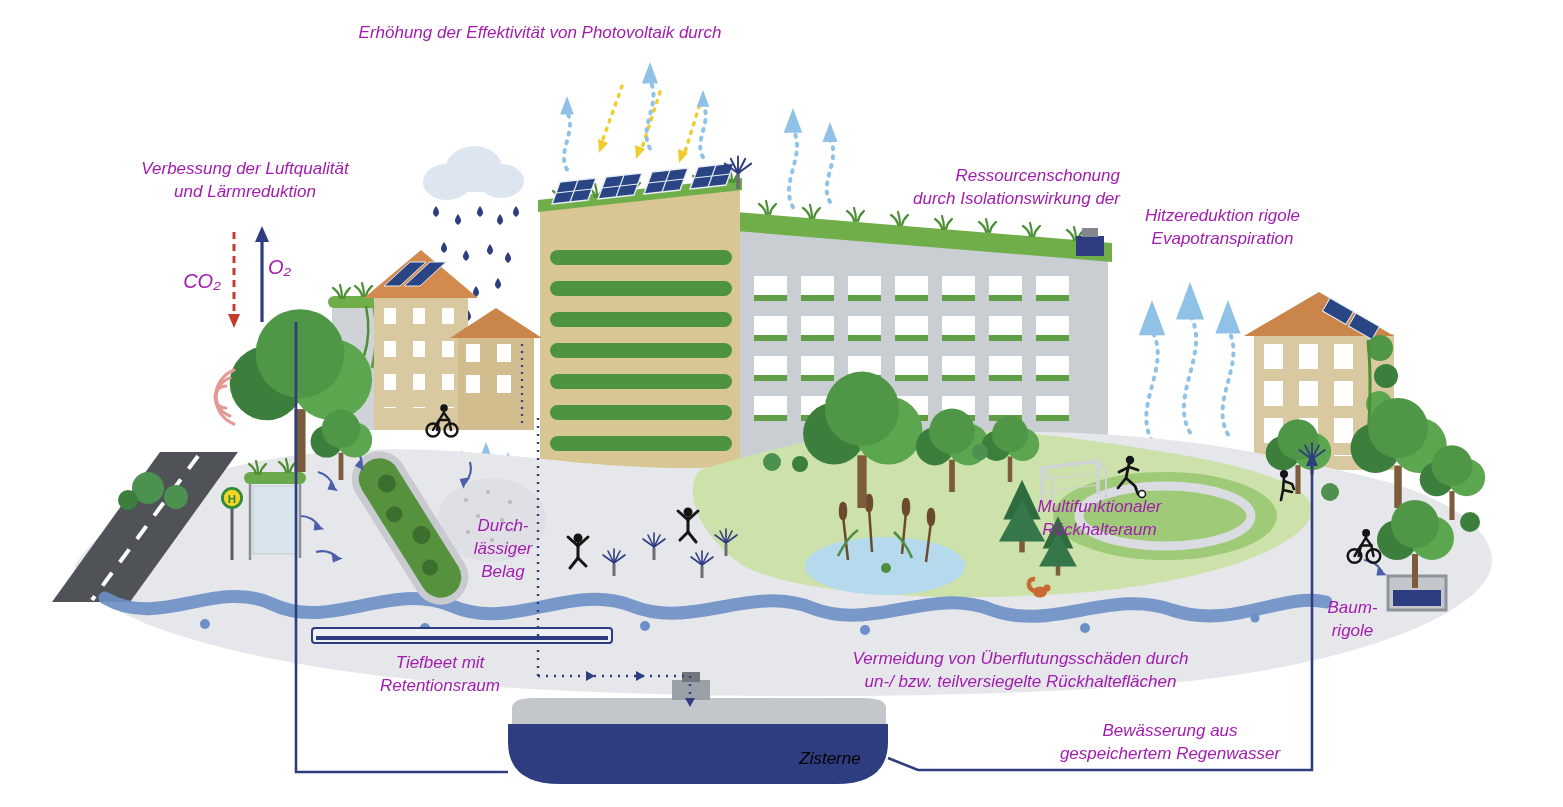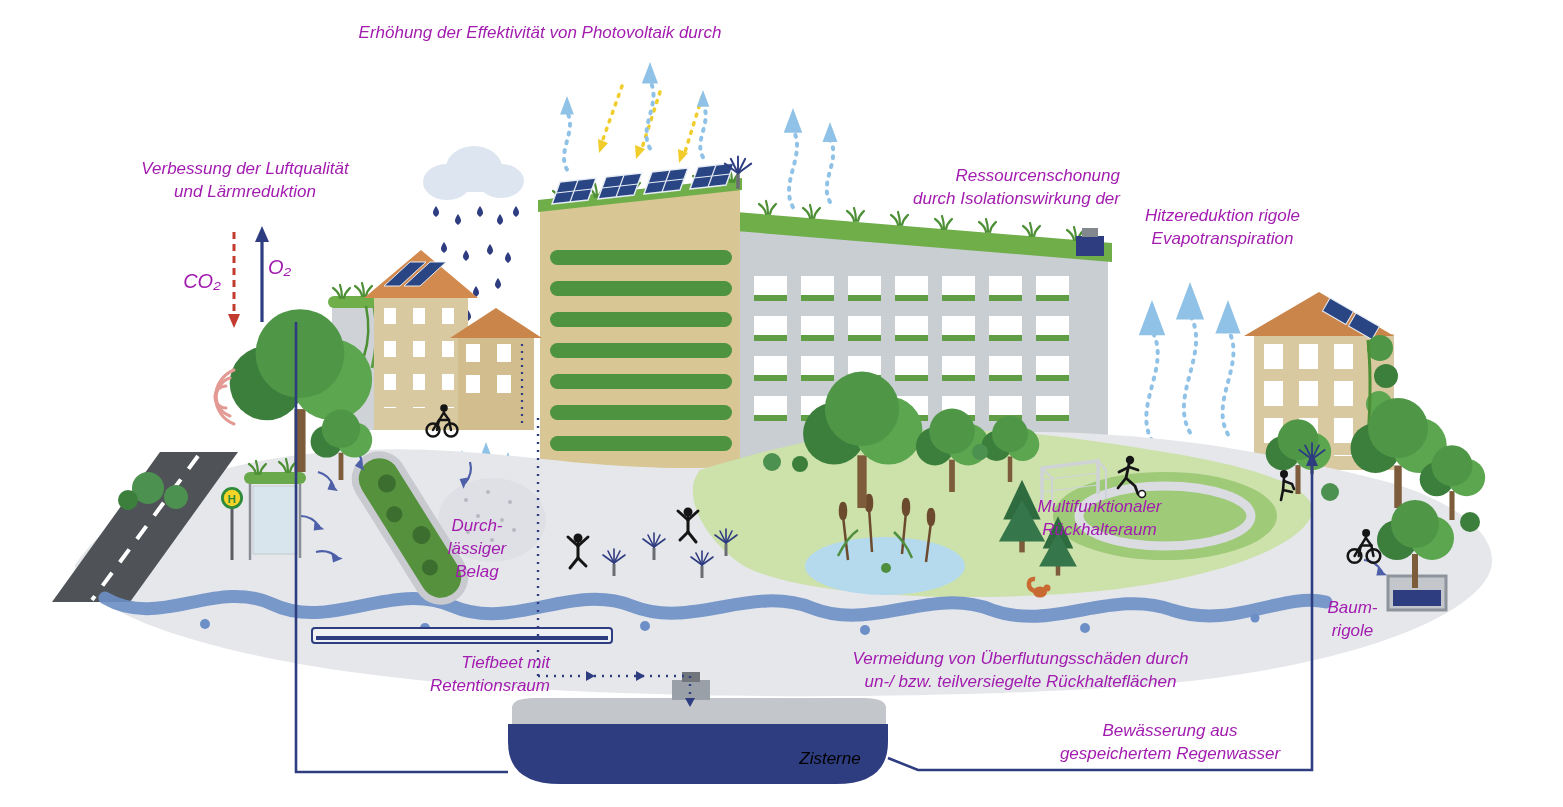--- a/index.html
+++ b/index.html
@@ -426,32 +426,32 @@
 <div class="label" style="left:810px;top:165px;width:310px;text-align:right;">
   <div>Ressourcenschonung</div>
   <div>durch Isolationswirkung der</div>
 </div>
 
 <div class="label" style="left:1070px;top:205px;width:305px;">
   <div>Hitzereduktion rigole</div>
   <div>Evapotranspiration</div>
 </div>
 
-<div class="label" style="left:412px;top:515px;width:130px;">
+<div class="label" style="left:438px;top:515px;width:130px;">
   <div>Durch-</div>
   <div>lässiger</div>
   <div>Belag</div>
 </div>
 
 <div class="label" style="left:972px;top:496px;width:255px;">
   <div>Multifunktionaler</div>
   <div>Rückhalteraum</div>
 </div>
 
-<div class="label" style="left:330px;top:652px;width:220px;text-align:right;">
+<div class="label" style="left:330px;top:652px;width:220px;">
   <div>Tiefbeet mit</div>
   <div>Retentionsraum</div>
 </div>
 
 <div class="label" style="left:768px;top:648px;width:505px;">
   <div>Vermeidung von Überflutungsschäden durch</div>
   <div>un-/ bzw. teilversiegelte Rückhalteflächen</div>
 </div>
 
 <div class="label label--white" style="left:760px;top:748px;width:140px;">Zisterne</div>

